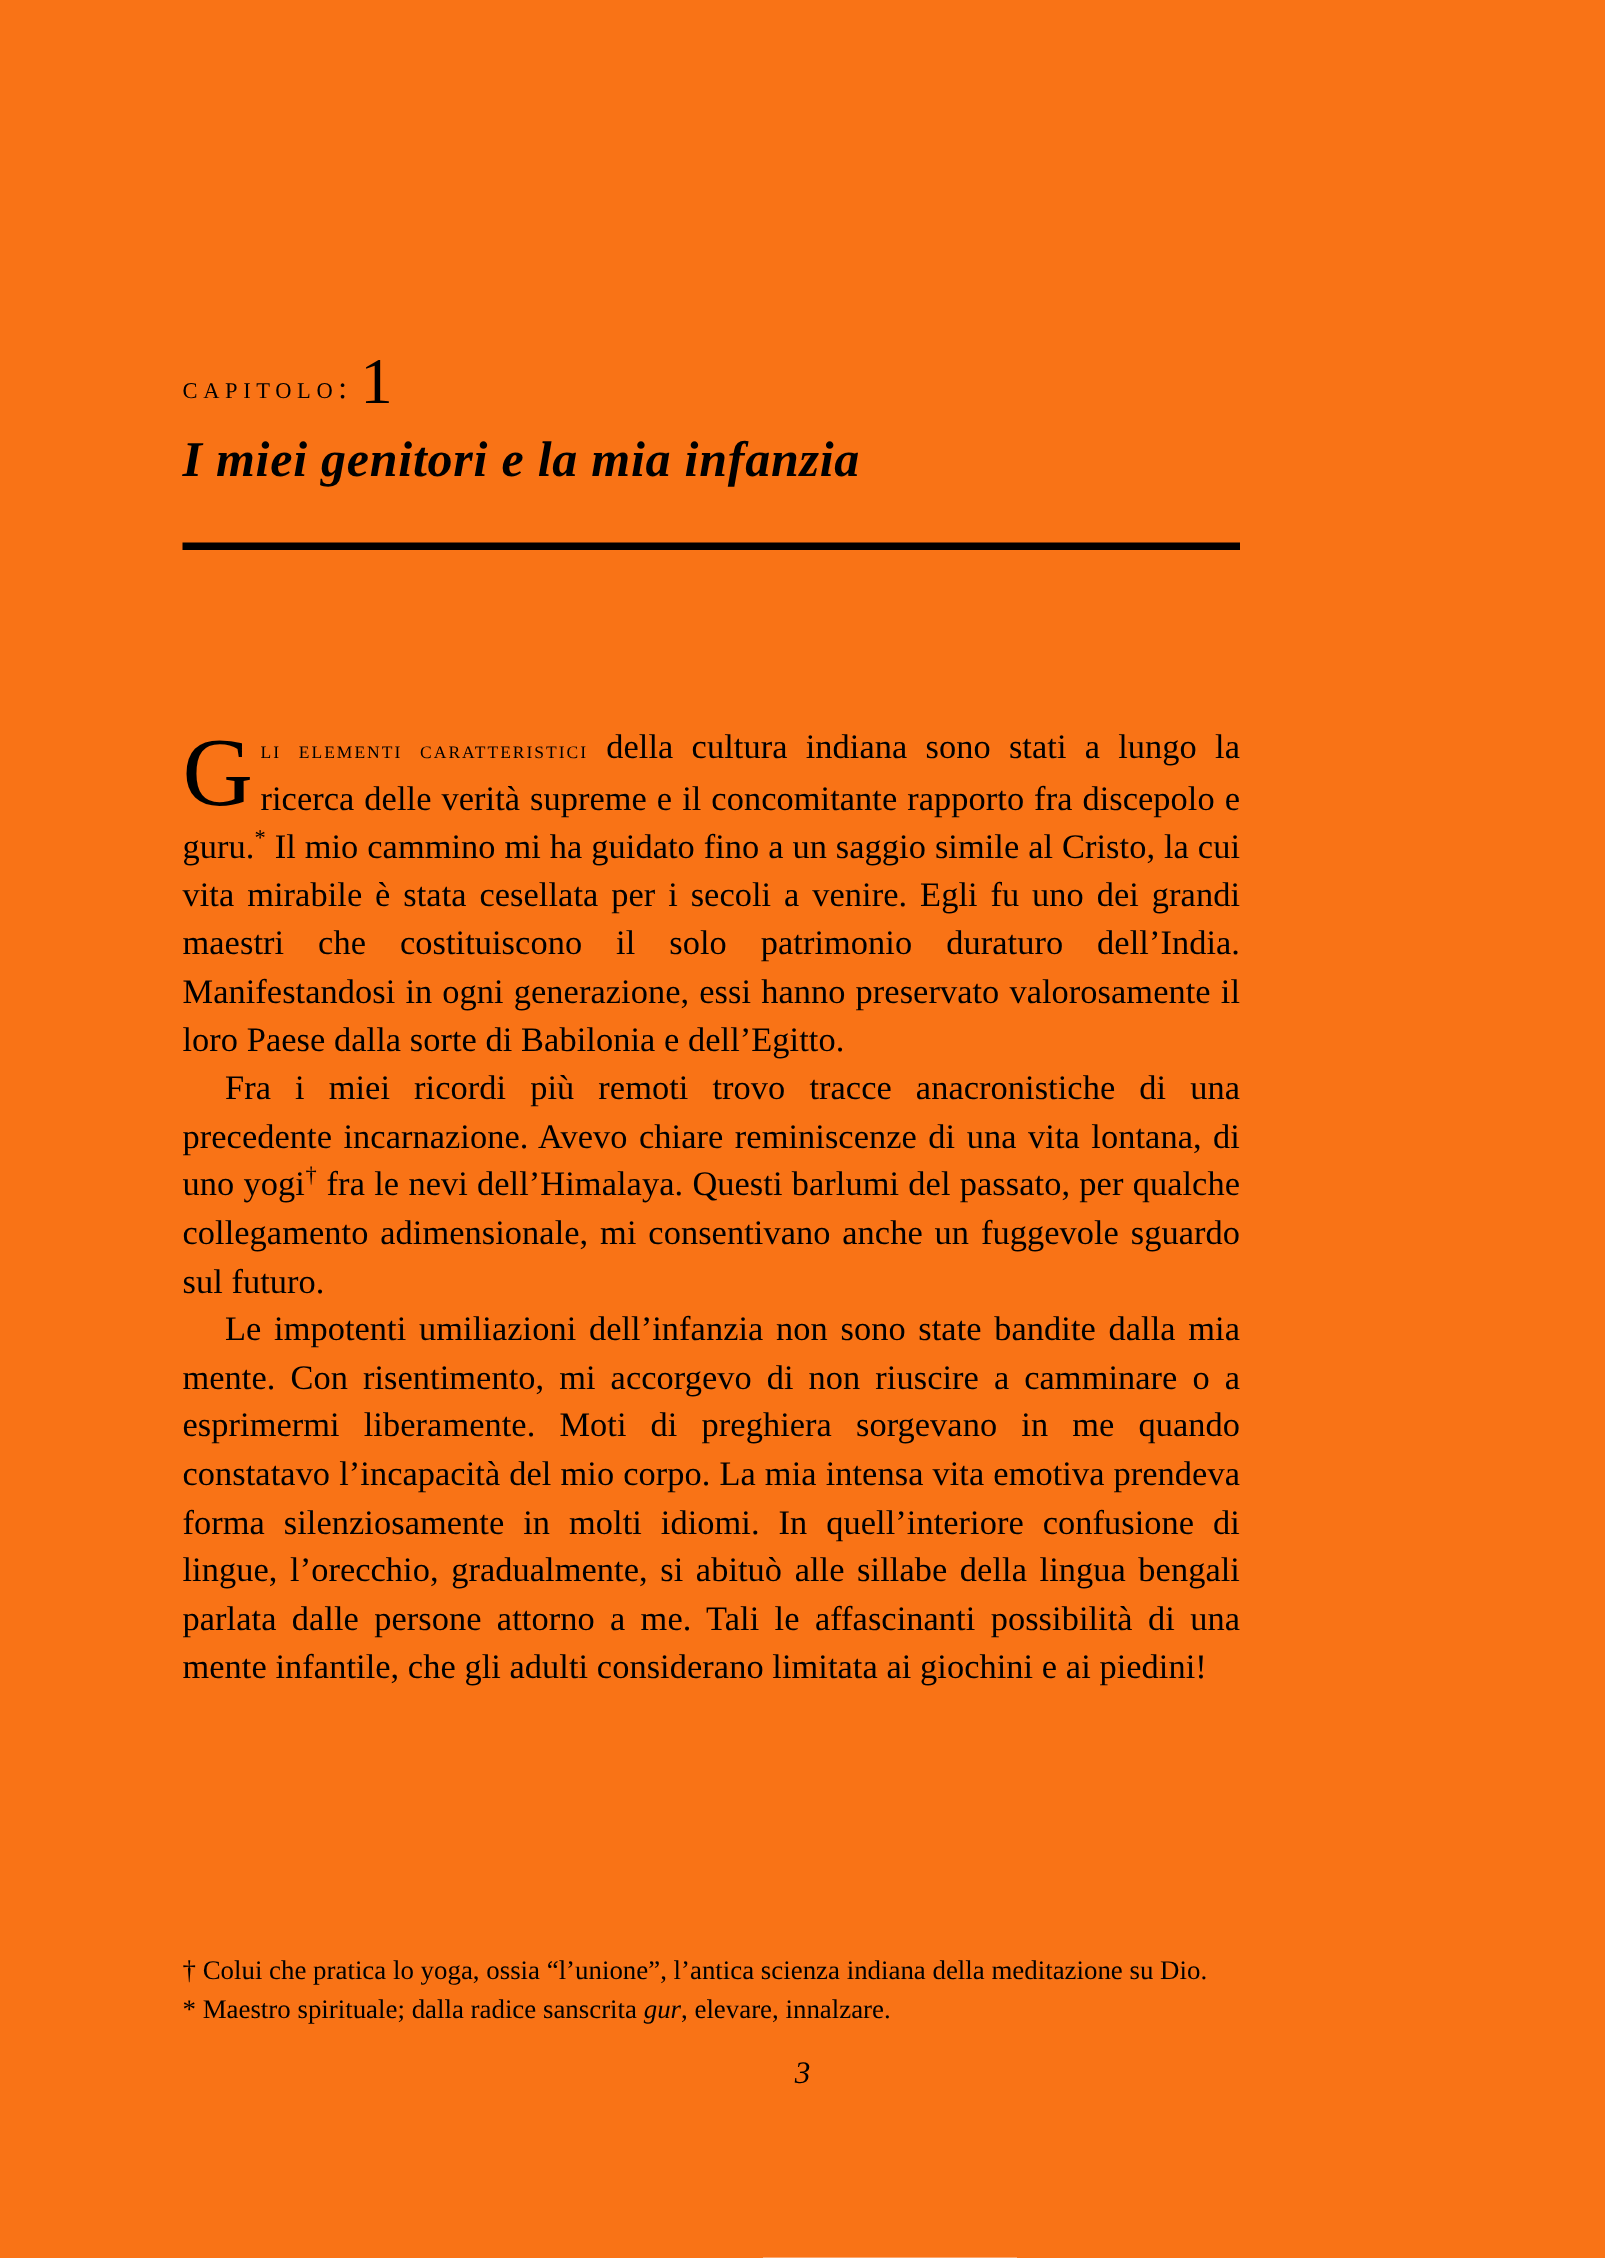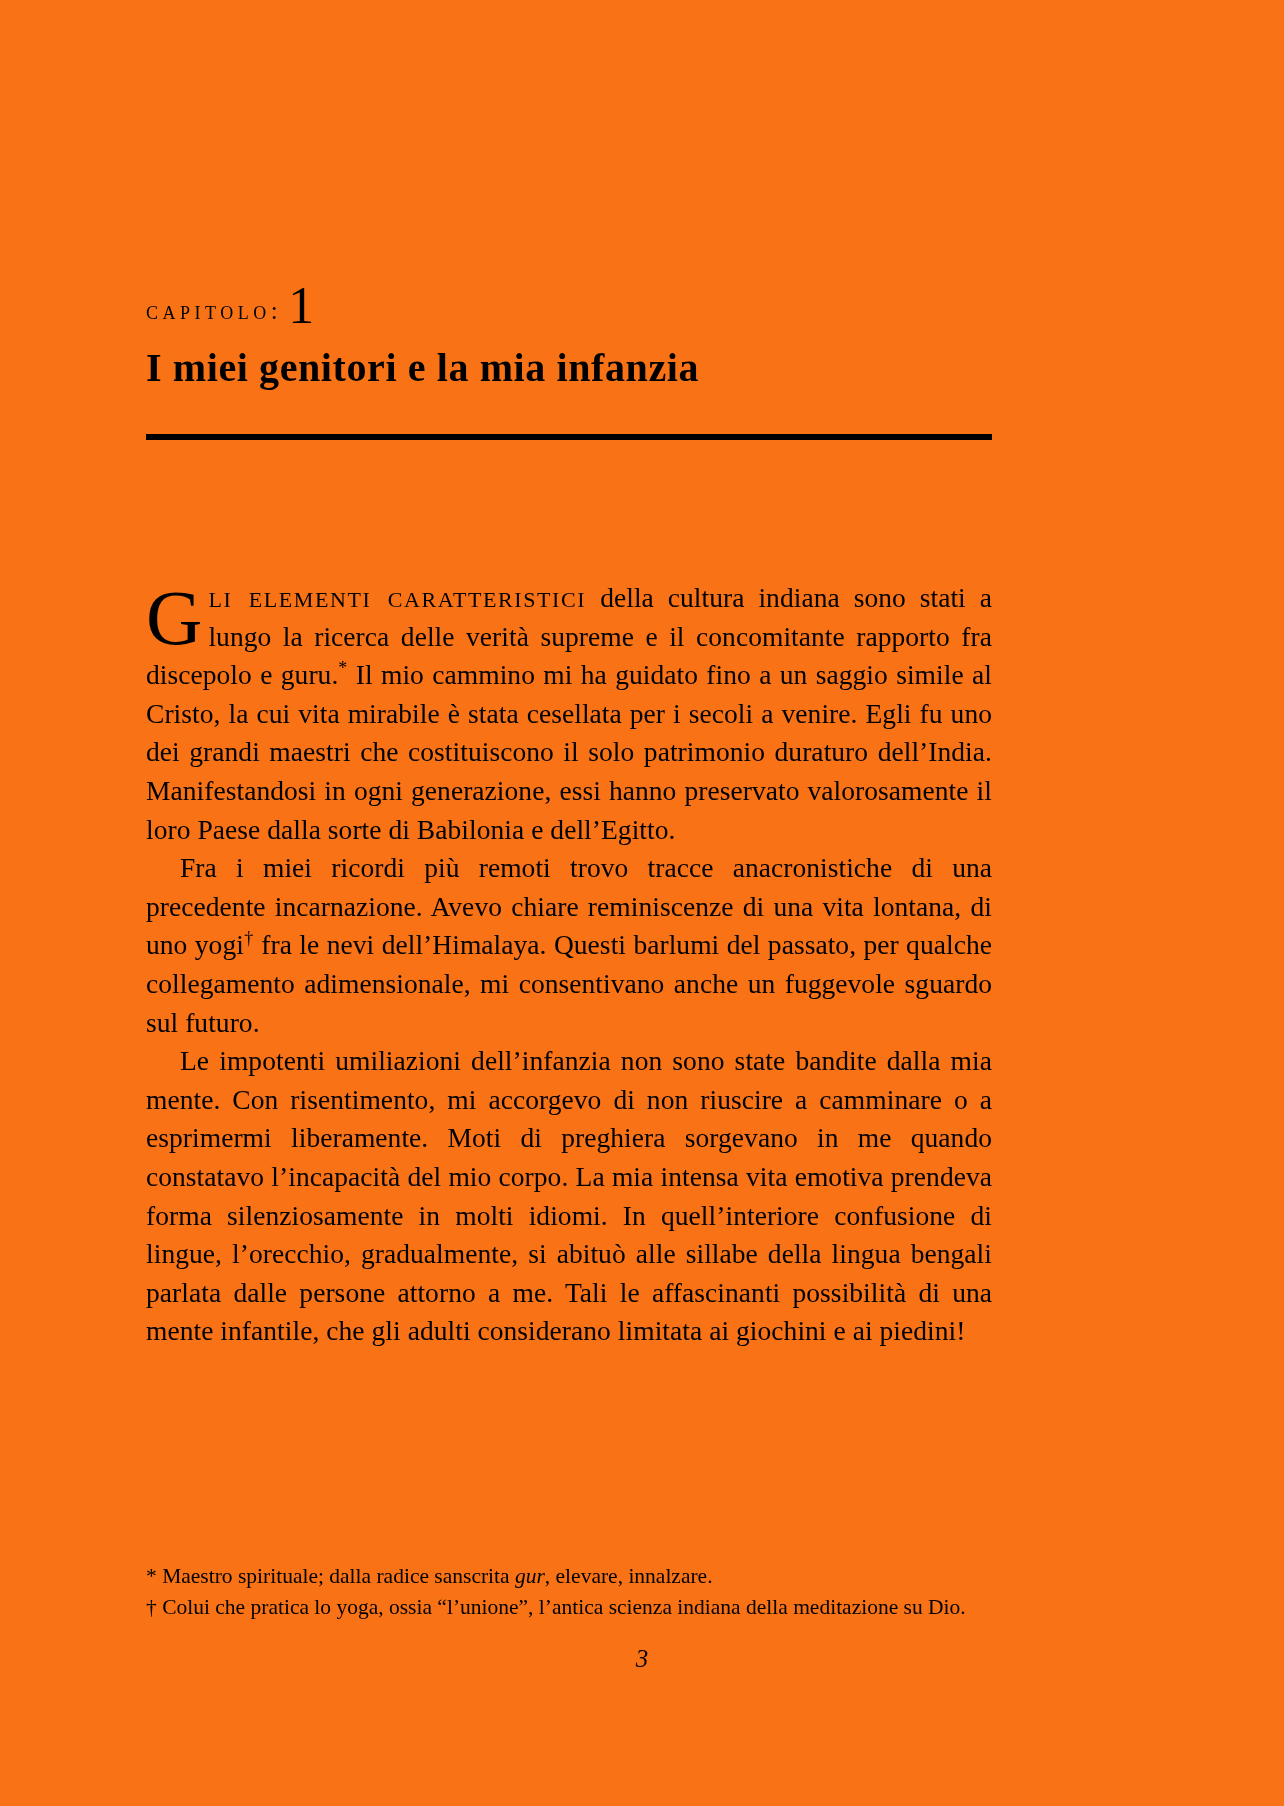--- a/index.html
+++ b/index.html
@@ -47,20 +47,21 @@
   }
   .chapter-number {
     font-size: 52px;
     line-height: 1;
     margin-left: 6px;
     position: relative;
     top: 4px;
   }
 
   .chapter-title {
+    font-style: italic;
     font-size: 40px;
     line-height: 1.1;
     letter-spacing: 0.6px;
     margin: 8px 0 0 0;
     white-space: nowrap;
   }
 
   .rule {
     width: 846px;
     height: 6px;
@@ -92,21 +93,21 @@
     float: left;
     font-size: 78px;
     line-height: 60px;
     padding: 8px 6px 0 0;
     margin-top: 2px;
     font-weight: normal;
   }
   .smallcaps {
     font-variant: small-caps;
     letter-spacing: 1.6px;
-    font-size: 31px;
+    font-size: 20px;
   }
   sup.fn {
     font-size: 18px;
     vertical-align: super;
     line-height: 0;
   }
 
   
   .footnotes {
     position: absolute;
@@ -157,21 +158,21 @@
       <p class="para"><span>Fra i miei ricordi più remoti trovo tracce anacronistiche di una precedente incarnazione. Avevo chiare reminiscenze di una vita lontana, di uno yogi</span><sup class="fn">†</sup><span> fra le nevi dell’Himalaya. Questi barlumi del passato, per qualche collegamento adimensionale, mi consentivano anche un fuggevole sguardo sul futuro.</span>
       </p>
 
       <p class="para">Le impotenti umiliazioni dell’infanzia non sono state bandite dalla mia mente. Con risentimento, mi accorgevo di non riuscire a camminare o a esprimermi liberamente. Moti di preghiera sorgevano in me quando constatavo l’incapacità del mio corpo. La mia intensa vita emotiva prendeva forma silenziosamente in molti idiomi. In quell’interiore confusione di lingue, l’orecchio, gradualmente, si abituò alle sillabe della lingua bengali parlata dalle persone attorno a me. Tali le affascinanti possibilità di una mente infantile, che gli adulti considerano limitata ai giochini e ai piedini!</p>
 
 
     </div>
   </div>
 
   <div class="footnotes">
+    <p class="footnote"><span>†</span><span> Colui che pratica lo yoga, ossia “l’unione”, l’antica scienza indiana della meditazione su Dio.</span>
+    </p>
     <p class="footnote"><span>*</span><span> Maestro spirituale; dalla radice sanscrita </span><i>gur</i><span>, elevare, innalzare.</span>
-    </p>
-    <p class="footnote"><span>†</span><span> Colui che pratica lo yoga, ossia “l’unione”, l’antica scienza indiana della meditazione su Dio.</span>
     </p>
   </div>
 
   <div class="folio">3</div>
 
 </div>
 
 </body></html>

